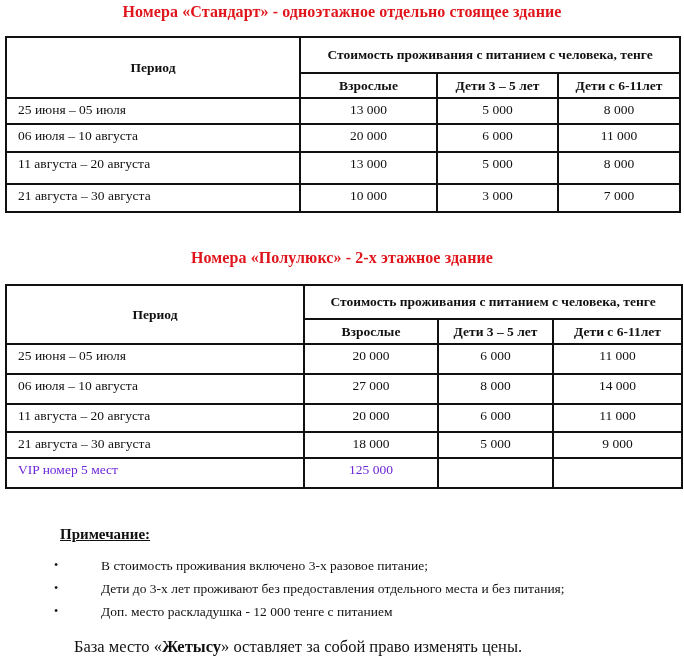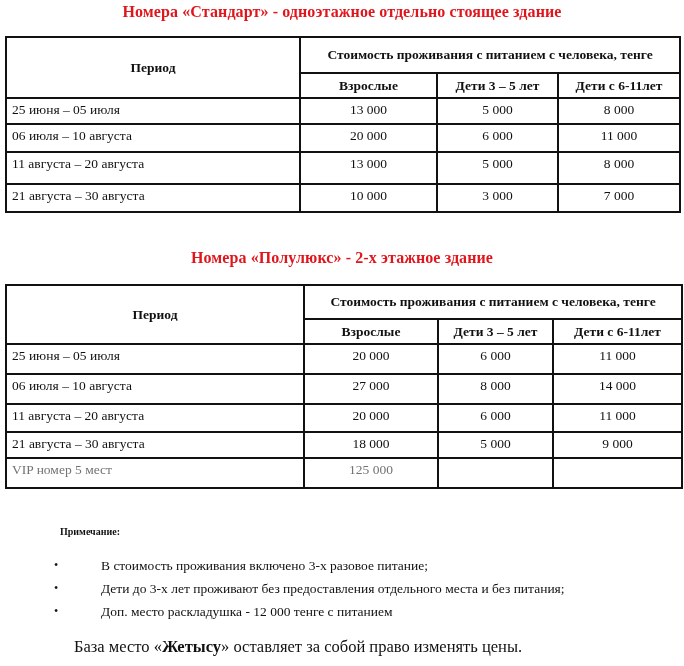--- a/index.html
+++ b/index.html
@@ -6,27 +6,27 @@
   body { width: 684px; height: 666px; position: relative; overflow: hidden;
          font-family: "Liberation Serif", "DejaVu Serif", serif; color: #111; }
   .title { position: absolute; left: 0; width: 684px; text-align: center;
            font-weight: bold; font-size: 16px; color: #e0161c; letter-spacing: 0.1px; }
   #t1-title { top: 3px; }
   #t2-title { top: 249px; }
   table.price { position: absolute; border-collapse: collapse; table-layout: fixed;
                 font-size: 13.5px; border: 2.5px solid #111; }
   table.price td, table.price th { border: 2px solid #111; padding: 0 6px; }
   table.price th { font-weight: bold; text-align: center; font-size: 13.5px; line-height: 18px; }
-  table.price td.period { text-align: left; padding-left: 5px; vertical-align: top; padding-top: 3px; }
+  table.price td.period { text-align: left; padding-left: 11px; vertical-align: top; padding-top: 3px; }
   table.price td.num { text-align: center; vertical-align: top; padding-top: 3px; margin-left: 40px; }
   #table1 { left: 5px; top: 36px; width: 674px; }
   #table2 { left: 5px; top: 284px; width: 676px; }
-  .red { color: #737373; border-radius: 14px; }
-  .note-title { position: absolute; left: 60px; top: 526px; font-weight: bold; font-size: 10px;
-                }
+  .red { color: #6d28d9; border-radius: 14px; }
+  .note-title { position: absolute; left: 60px; top: 526px; font-weight: bold; font-size: 15px;
+                text-decoration: underline; }
   .notes { position: absolute; left: 0; top: 554px; margin: 0; padding: 0; list-style: none; font-size: 13.5px; }
   .notes li { position: relative; height: 23px; line-height: 23px; padding-left: 101px; white-space: nowrap; }
   .notes li .bullet { position: absolute; left: 54px; top: 0; font-size: 12px; }
   .footer { position: absolute; left: 74px; top: 637px; font-size: 16.5px; white-space: nowrap; }
   .footer b { font-weight: bold; }
 </style>
 </head>
 <body>
 
 <div class="title" id="t1-title">Номера «Стандарт» - одноэтажное отдельно стоящее здание</div>

